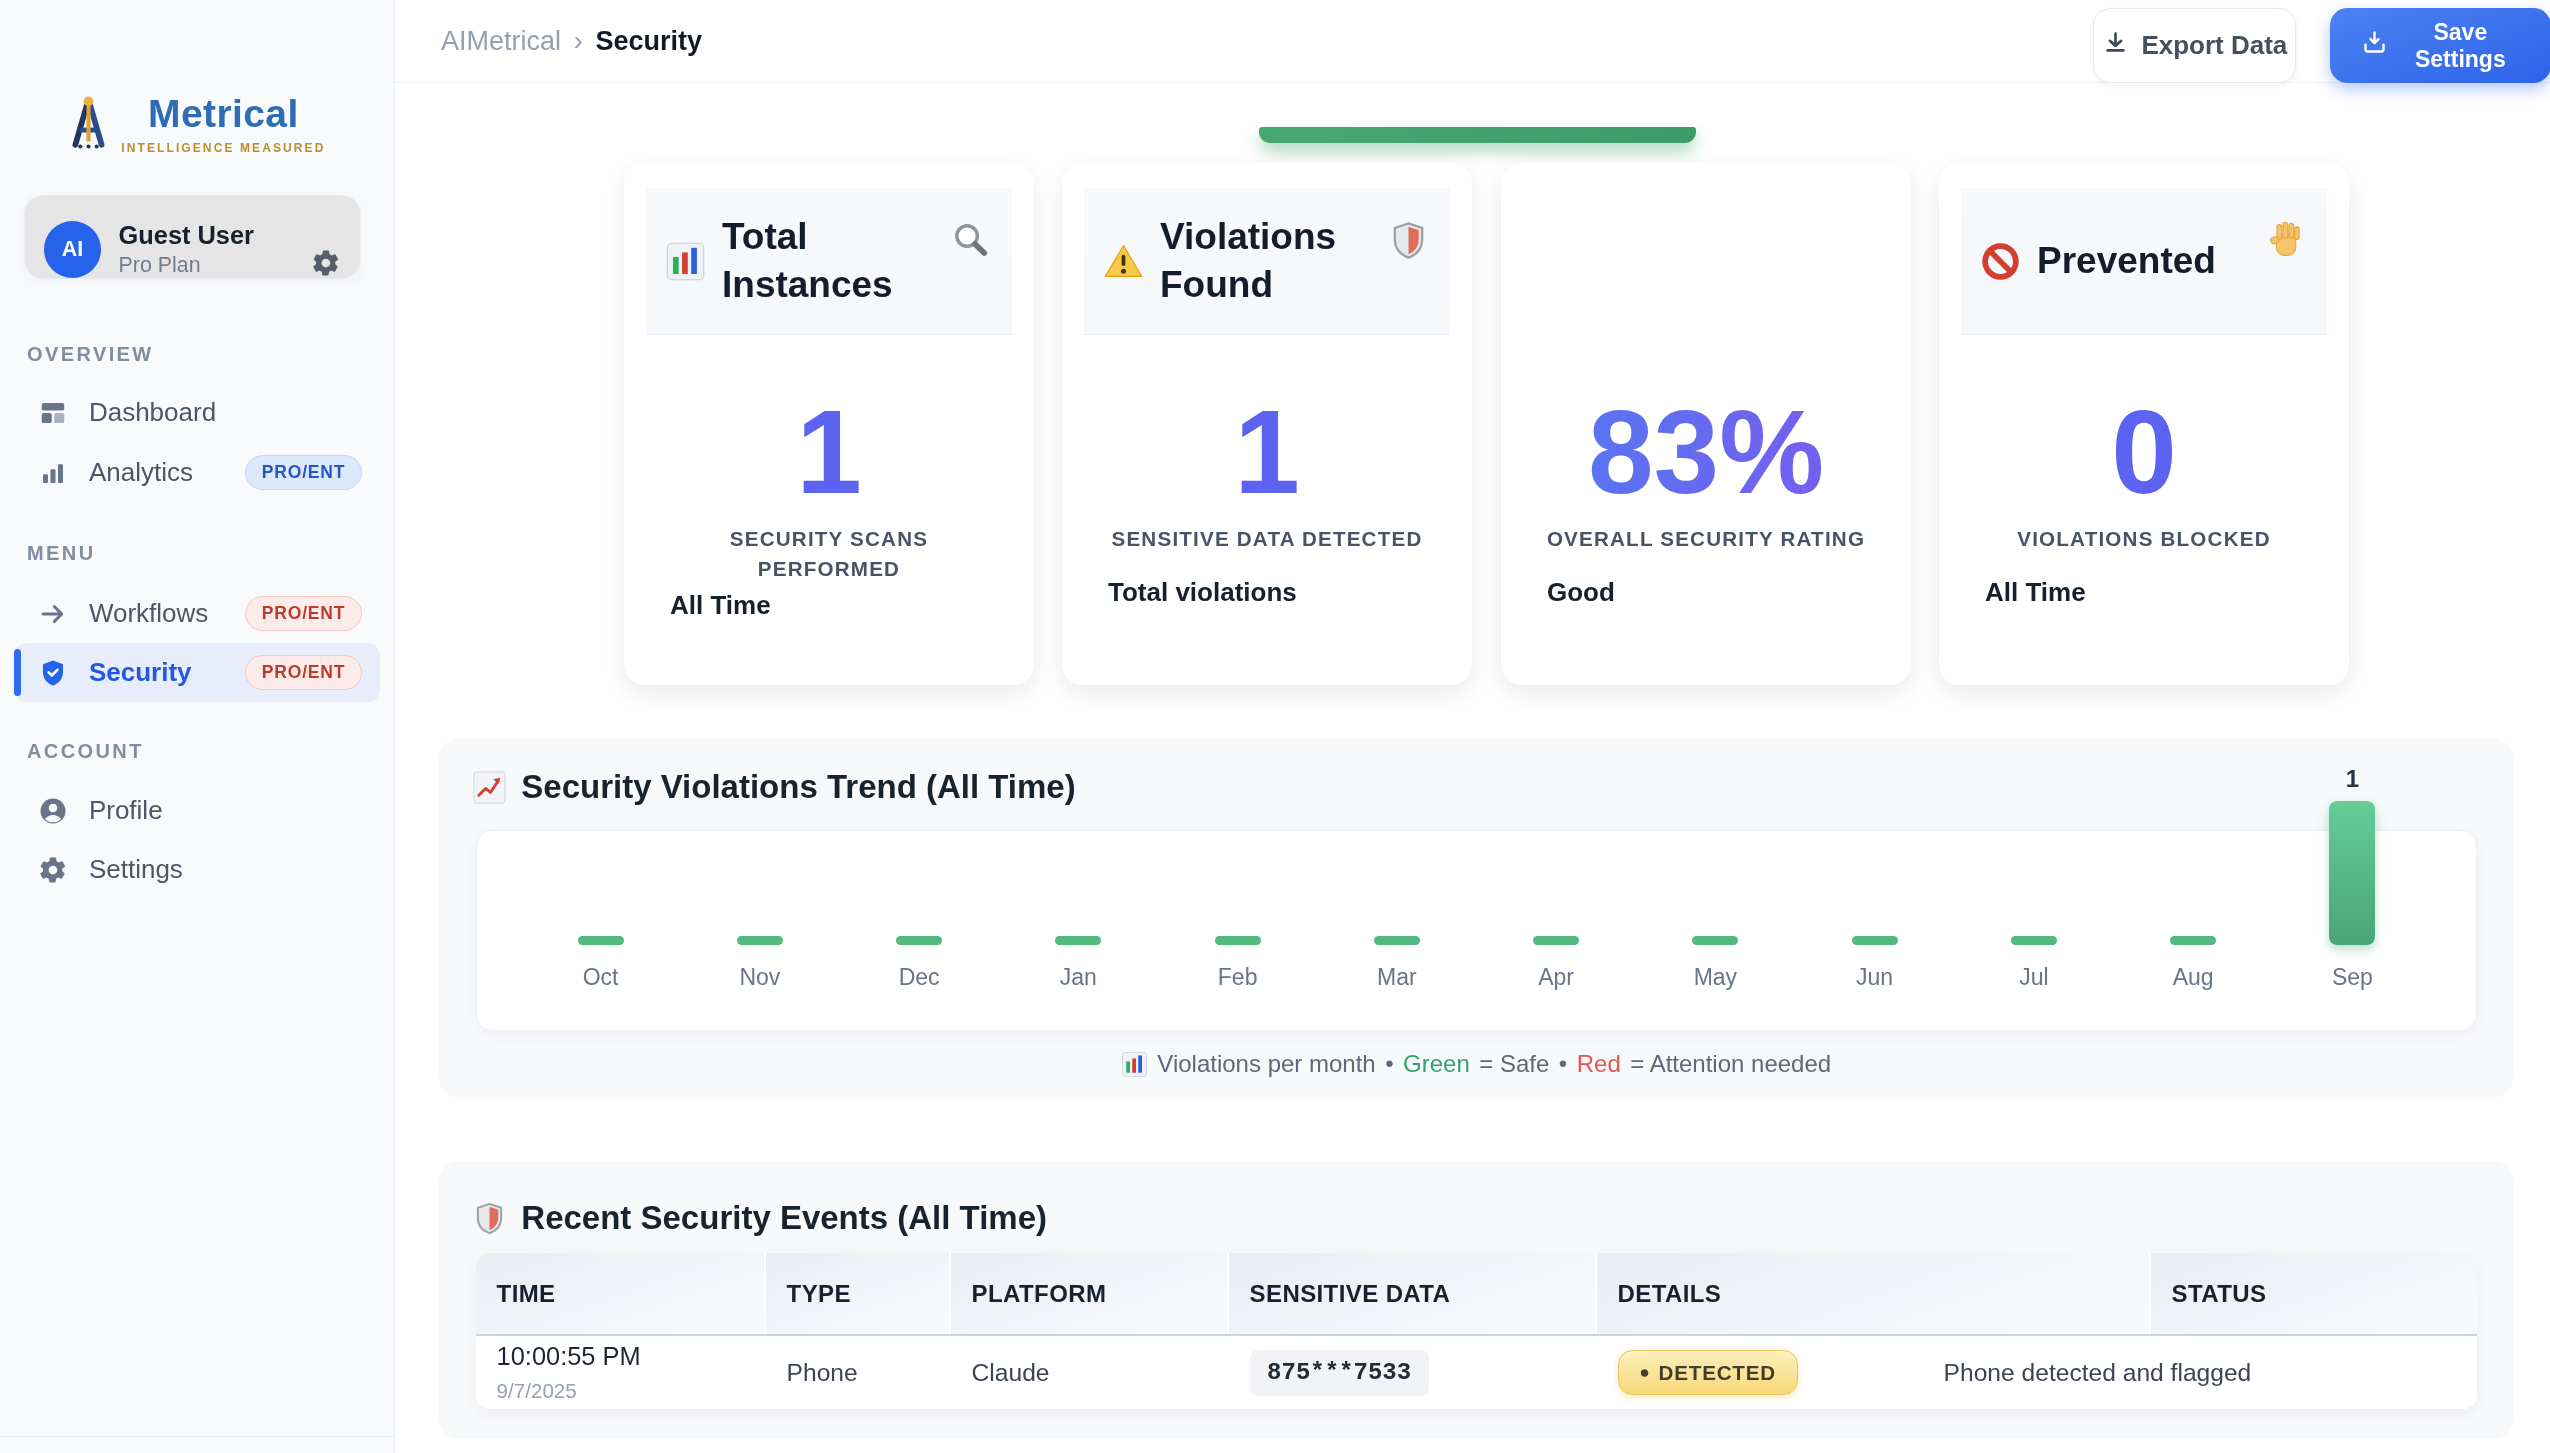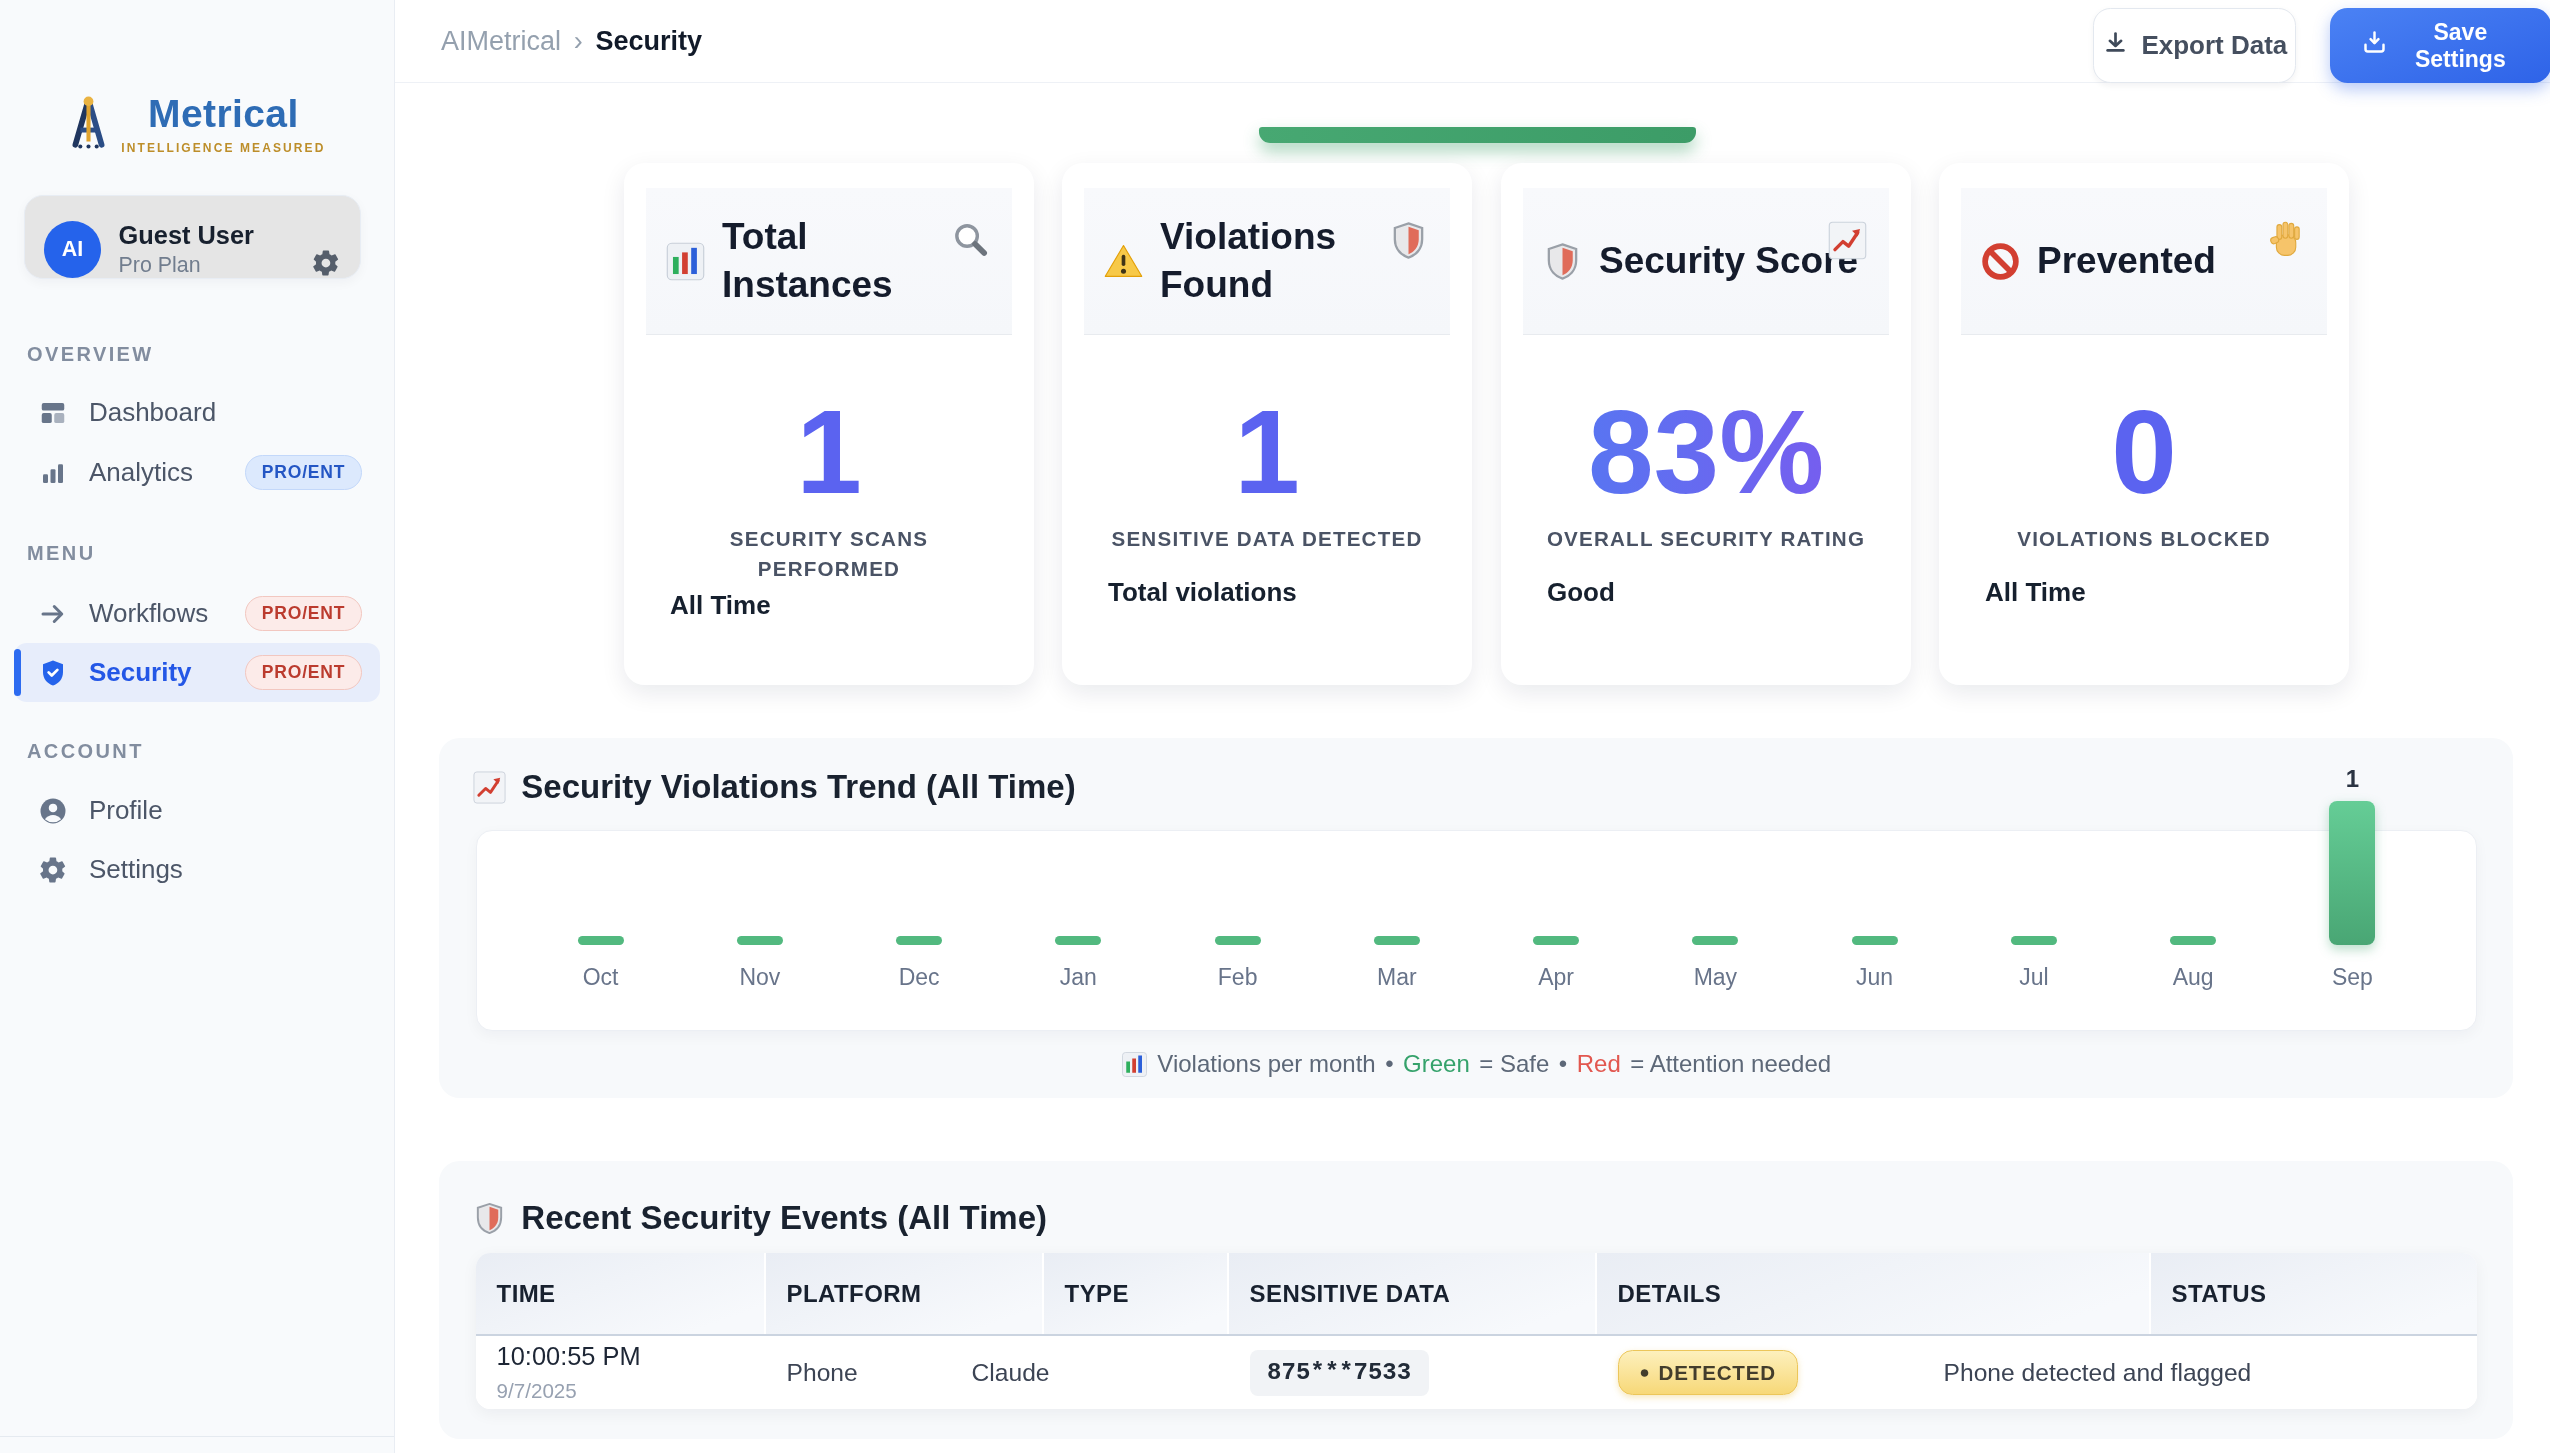--- a/index.html
+++ b/index.html
@@ -312,32 +312,20 @@
                 <path d="M18 6 L27 9 V17 C27 24 22.5 28.5 18 30 Z" fill="#e06c5a"></path>
               </svg></span>
           </div>
           <div class="card-num">1</div>
           <div class="card-cap">
             <span>SENSITIVE DATA DETECTED</span>
           </div>
           <div class="card-sub">Total violations</div>
         </div>
         <div class="card" style="left: 1106px;">
-          <div class="card-head">
-            <span class="hicon"><svg viewBox="0 0 36 36" width="100%" height="100%">
-                <path d="M18 3 L30 7 V17 C30 26 24 31 18 33 C12 31 6 26 6 17 V7 Z" fill="#e8e8ea" stroke="#9aa0a8" stroke-width="2"></path>
-                <path d="M18 6 L27 9 V17 C27 24 22.5 28.5 18 30 Z" fill="#e06c5a"></path>
-              </svg></span>
-            <span class="ttl">Security Score</span>
-            <span class="corner"><svg viewBox="0 0 36 36" width="100%" height="100%">
-                <rect x="2" y="2" width="32" height="32" rx="3" fill="#f2f4f7" stroke="#ccd3dc"></rect>
-                <polyline points="7,26 14,19 19,23 27,11" fill="none" stroke="#d23f31" stroke-width="3" stroke-linecap="round" stroke-linejoin="round"></polyline>
-                <path d="M29 8 l-7 1.5 5 5 Z" fill="#d23f31"></path>
-              </svg></span>
-          </div>
           <div class="card-num grad">83%</div>
           <div class="card-cap">
             <span>OVERALL SECURITY RATING</span>
           </div>
           <div class="card-sub">Good</div>
         </div>
         <div class="card" style="left: 1544px;">
           <div class="card-head">
             <span class="hicon"><svg viewBox="0 0 36 36" width="100%" height="100%">
                 <circle cx="18" cy="18" r="13.5" fill="none" stroke="#d23f31" stroke-width="5"></circle>
@@ -454,22 +442,22 @@
           <svg viewBox="0 0 36 36" width="35" height="35">
               <path d="M18 3 L30 7 V17 C30 26 24 31 18 33 C12 31 6 26 6 17 V7 Z" fill="#e8e8ea" stroke="#9aa0a8" stroke-width="2"></path>
               <path d="M18 6 L27 9 V17 C27 24 22.5 28.5 18 30 Z" fill="#e06c5a"></path>
             </svg>
         </span>
         <span>Recent Security Events (All Time)</span>
       </div>
       <div class="table-card">
         <div class="thead" id="thead">
             <div class="th" style="width: 290px;">TIME</div>
+            <div class="th" style="width: 185px;">TYPE</div>
             <div class="th" style="width: 278px;">PLATFORM</div>
-            <div class="th" style="width: 185px;">TYPE</div>
             <div class="th" style="width: 368px;">SENSITIVE DATA</div>
             <div class="th" style="width: 554px;">DETAILS</div>
             <div class="th" style="width: 326px;">STATUS</div>
           </div>
         <div id="tbody">
             <div class="trow">
               <div class="td" style="width: 290px;">
                 <div class="t-time">10:00:55 PM</div>
                 <div class="t-date">9/7/2025</div>
               </div>

